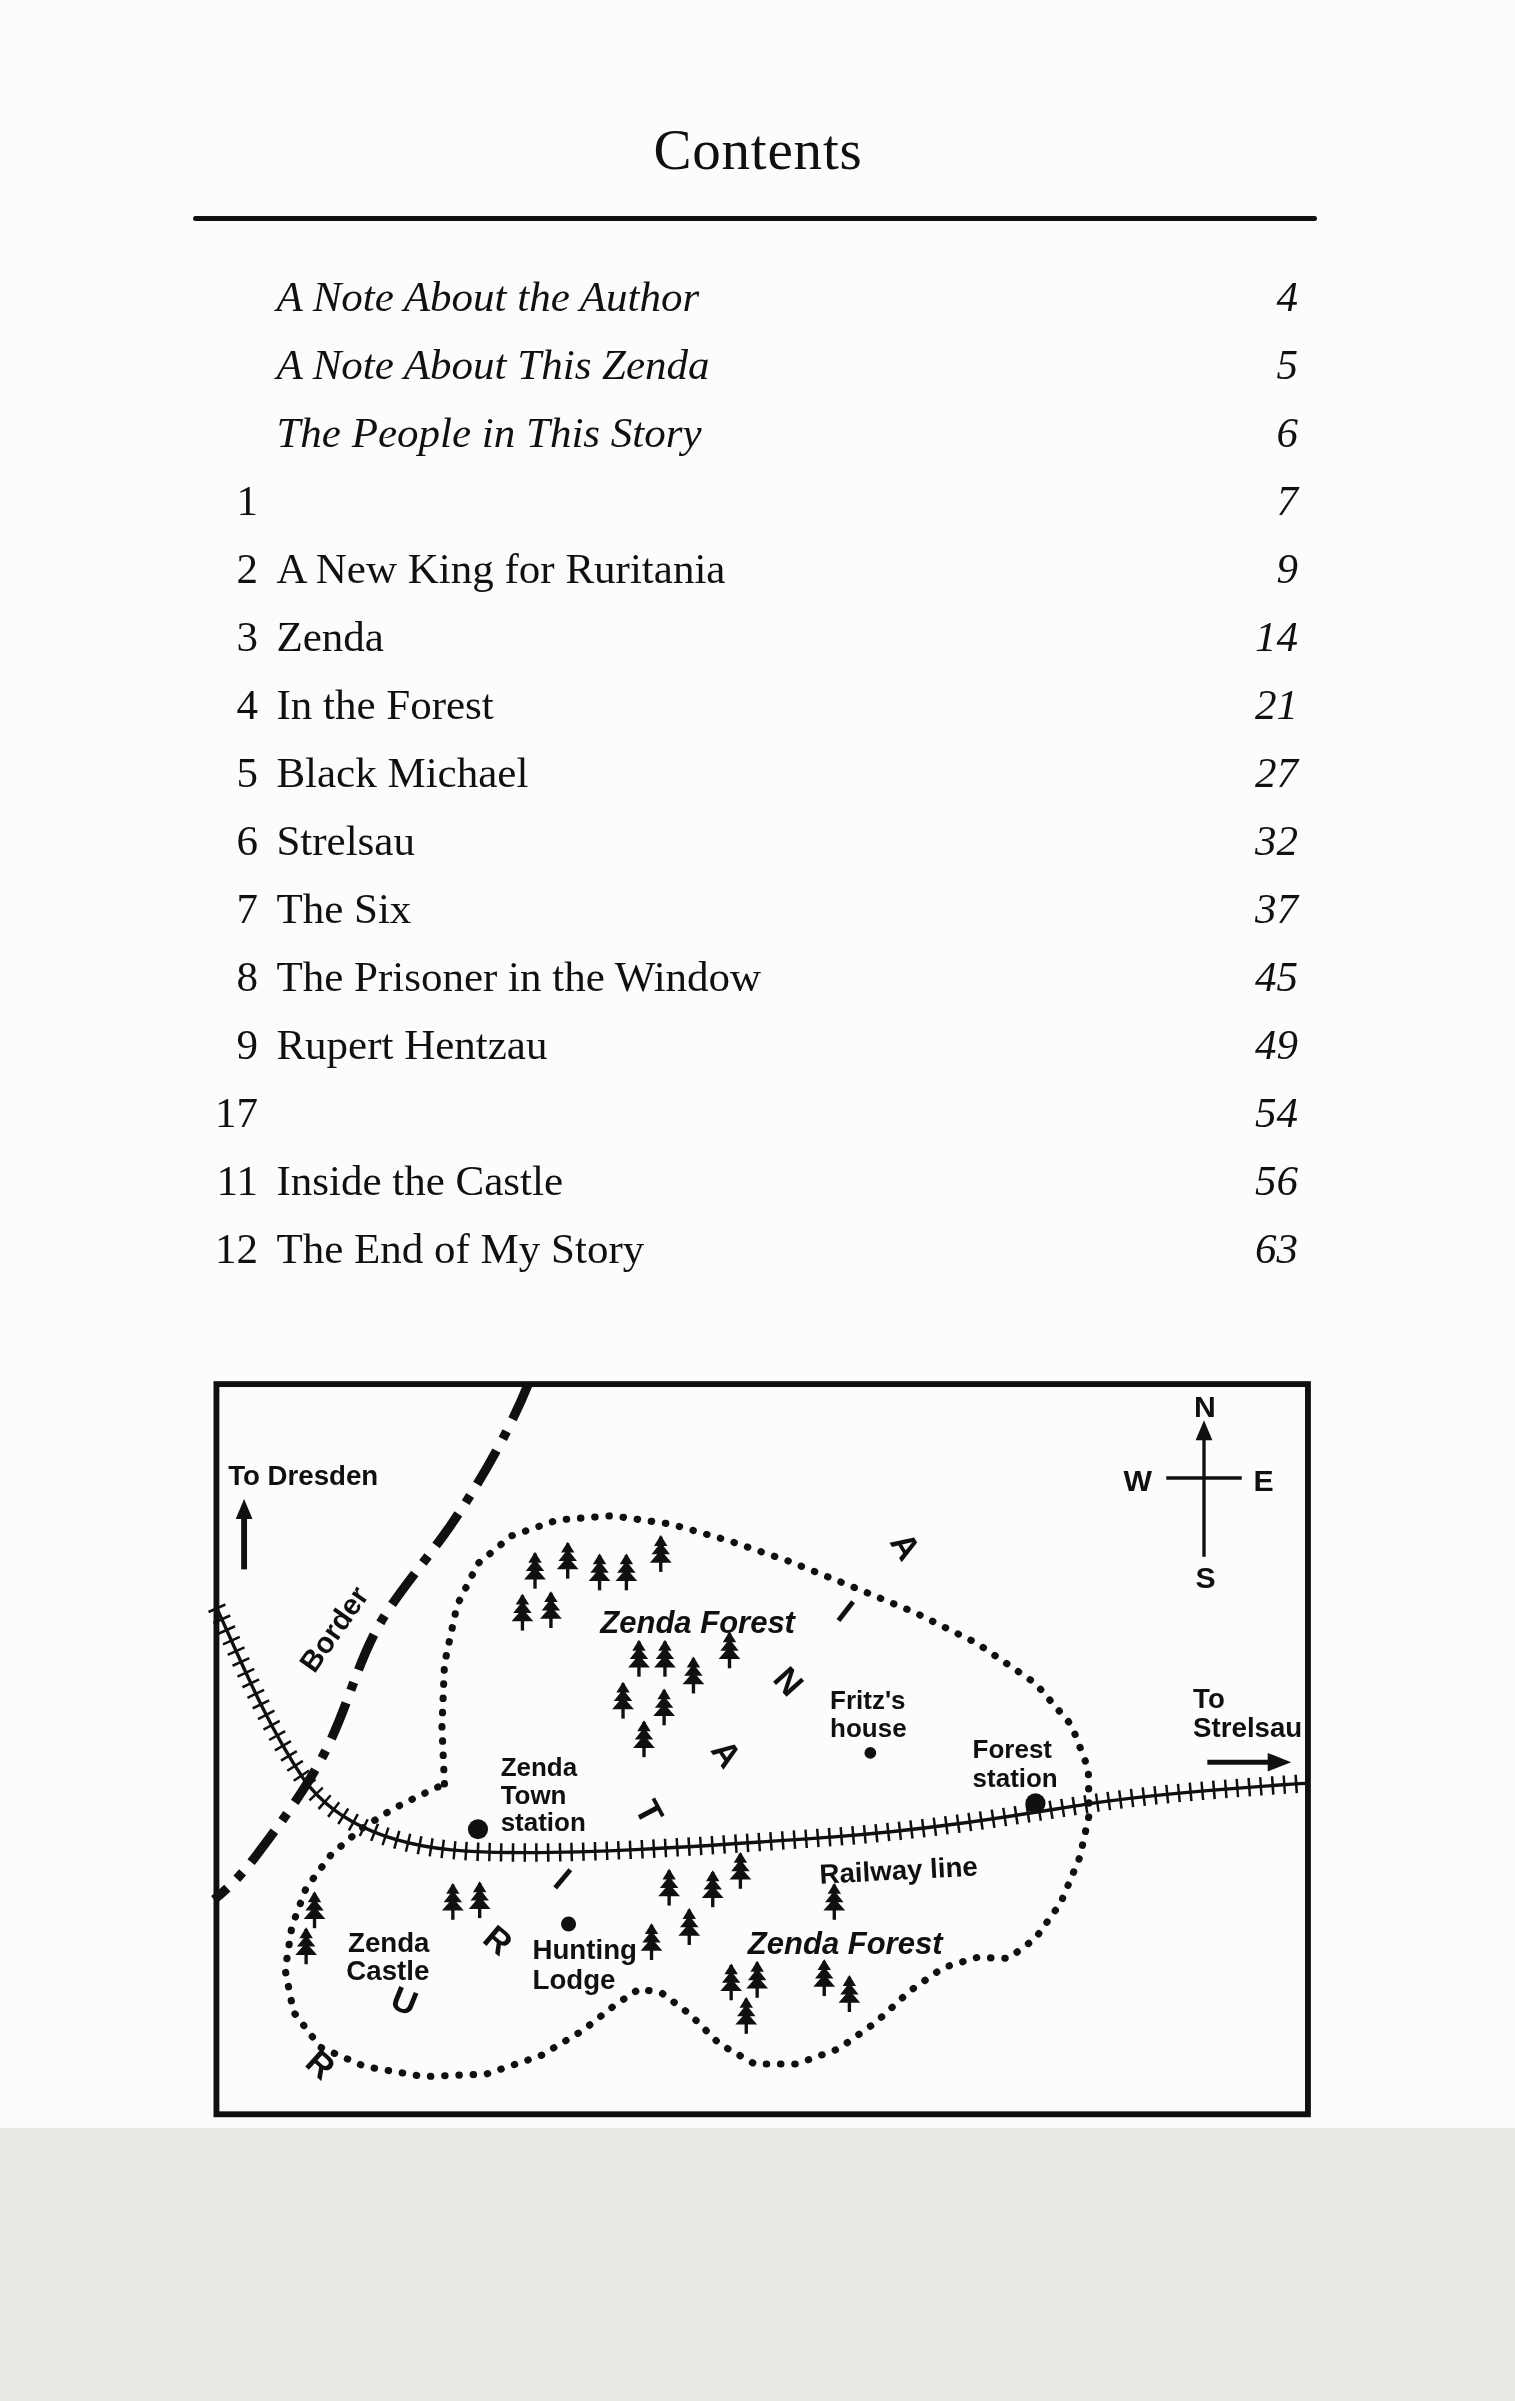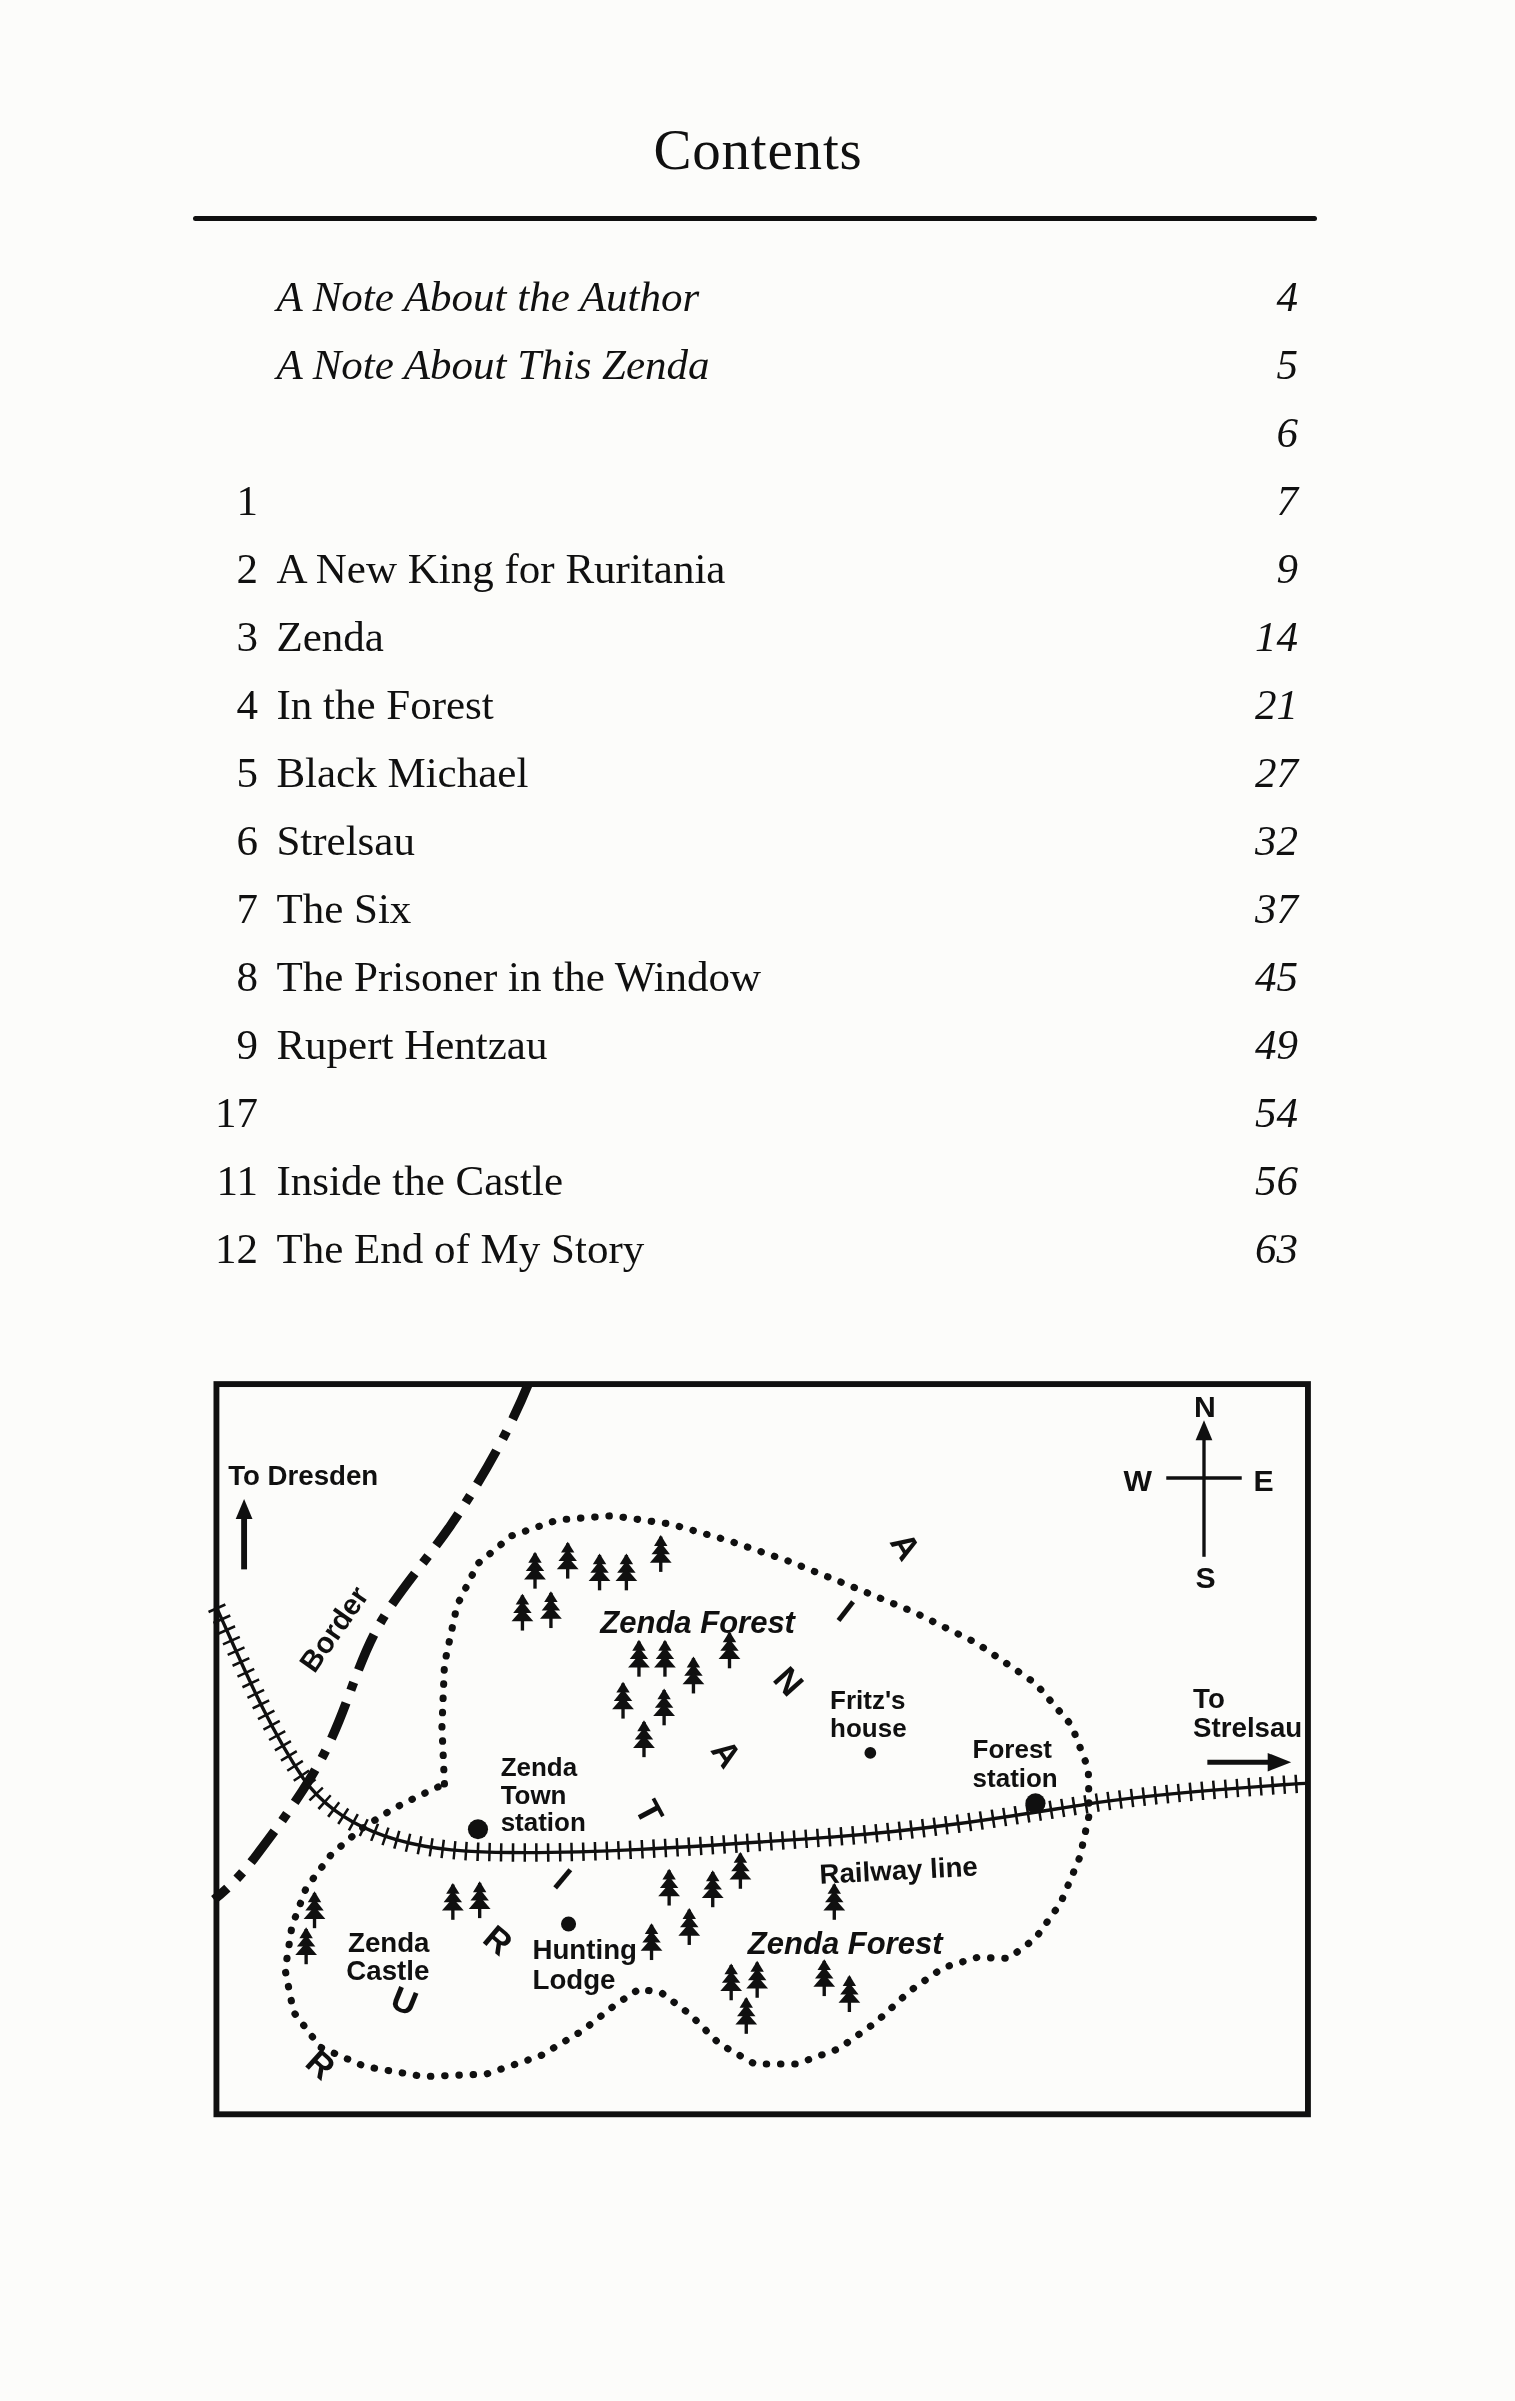--- a/index.html
+++ b/index.html
@@ -1,18 +1,18 @@
 <!DOCTYPE html>
 <html style="font-size:13.4px"><head>
 <meta charset="utf-8">
 <style>
   html,body{margin:0;padding:0;background:#e8e8e4;}
   #page{
     position:relative;
-    width:1516px;height:2401px;
+    width:1516px;height:2128px;
     background:#fcfcfa;
     overflow:hidden;
     font-family:"Liberation Serif", serif;
     color:#101010;
   }
   
   #title{
     position:absolute;left:0;top:117px;width:1516px;
     text-align:center;
     font-size:57px;letter-spacing:0.8px;
@@ -61,20 +61,21 @@
         <span class="title">A Note About the Author</span>
         <span class="page">4</span>
       </div>
       <div class="toc-row fm">
         <span class="num"></span>
         <span class="title">A Note About This Zenda</span>
         <span class="page">5</span>
       </div>
       <div class="toc-row fm">
         <span class="num"></span>
+        <span class="title">The People in This Story</span>
         <span class="page">6</span>
       </div>
       <div class="toc-row">
         <span class="num">1</span>
         <span class="page">7</span>
       </div>
       <div class="toc-row">
         <span class="num">2</span>
         <span class="title">A New King for Ruritania</span>
         <span class="page">9</span>

